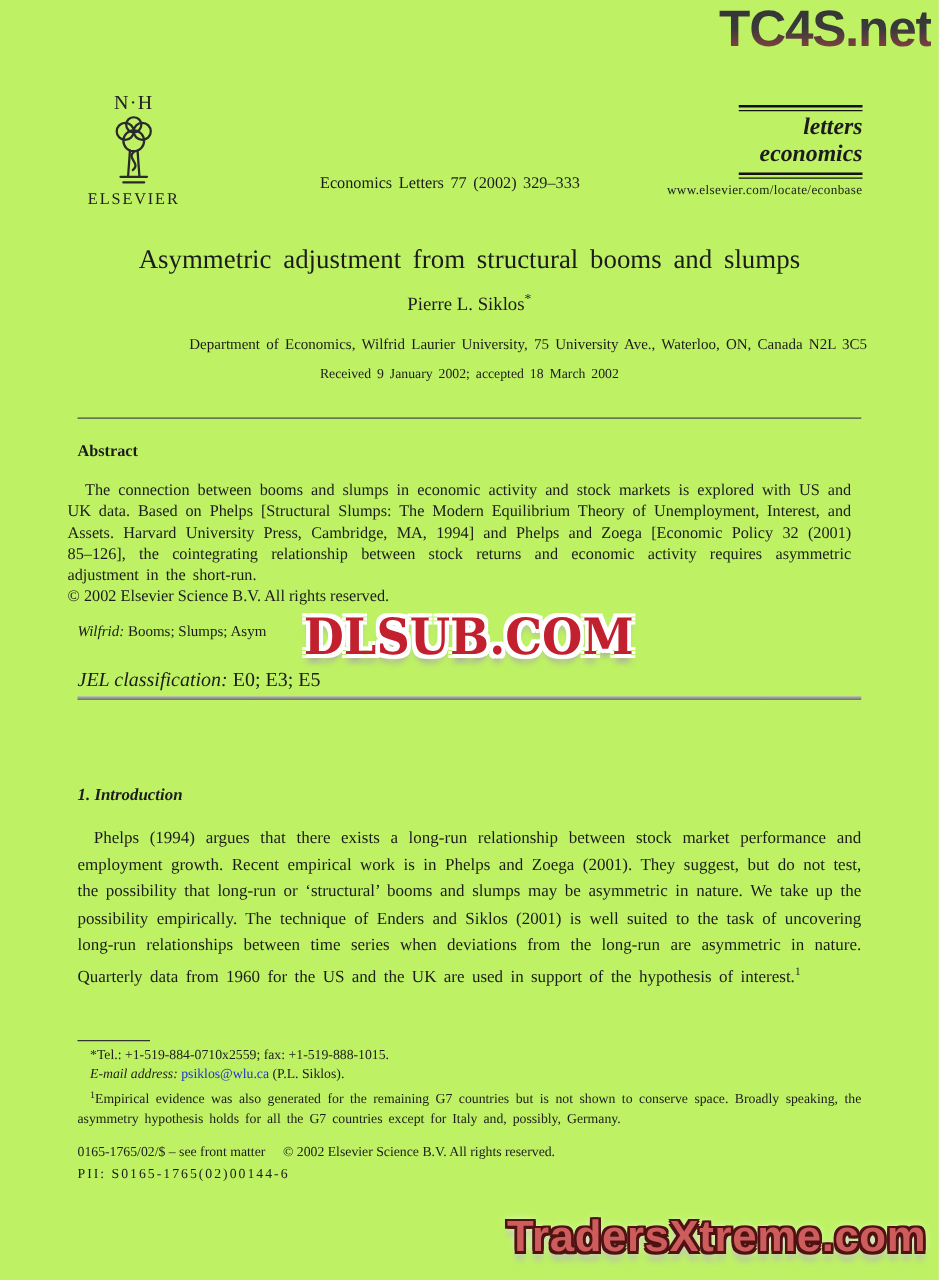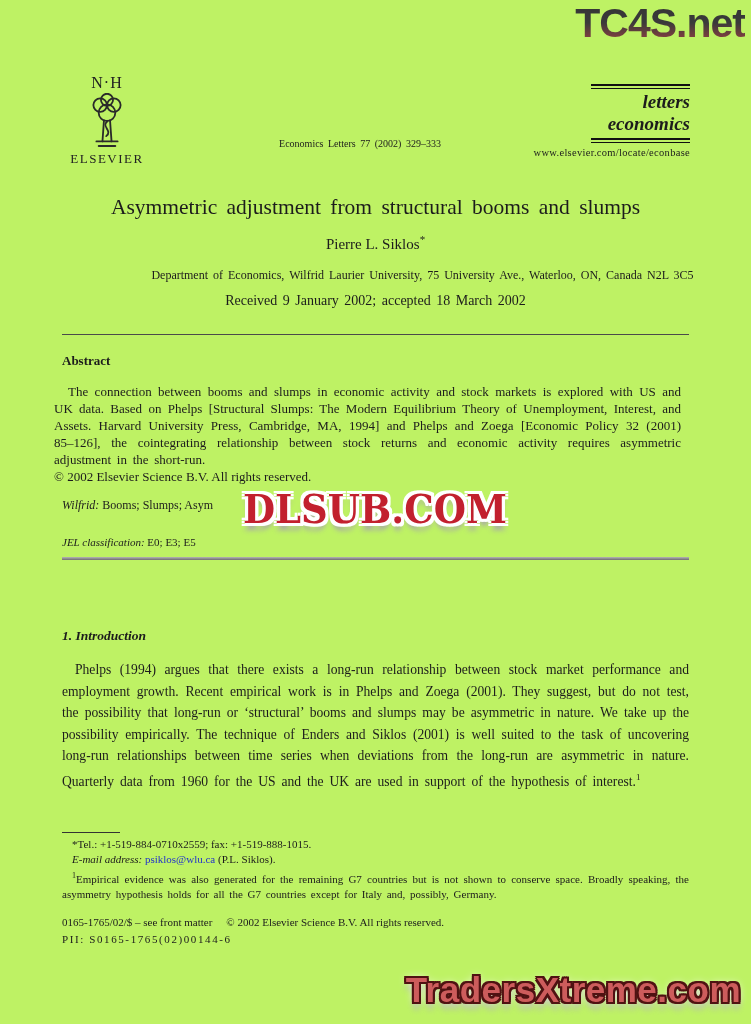--- a/index.html
+++ b/index.html
@@ -46,46 +46,46 @@
       0 0 8px #ffffff, 0 7px 6px #b5b5b5;
     z-index: 5;
   }
 
   
   .logo-block { position: absolute; left: 62px; top: 74px; width: 90px; text-align: center; }
   .logo-nh { font-size: 16px; letter-spacing: 1px; color: #222; }
   .logo-tree { display: block; margin: 1px auto 2px auto; }
   .logo-word { font-size: 13px; letter-spacing: 1.5px; color: #222; }
 
-  .citation { position: absolute; left: 150px; top: 138px; width: 420px; text-align: center; font-size: 10px; word-spacing: 2px; }
+  .citation { position: absolute; left: 150px; top: 138px; width: 420px; text-align: center; font-size: 13px; word-spacing: 2px; }
 
   .journal-block { position: absolute; right: 61px; top: 84px; width: 168px; }
   .dbl-rule { margin-left: auto; width: 99px; border-top: 2px solid #111; border-bottom: 1.5px solid #111; height: 5px; }
   .journal-name { text-align: right; font-weight: bold; font-style: italic; font-size: 19px; line-height: 22px; padding: 2px 0 3px 0; }
   .journal-url { text-align: right; font-size: 10.5px; letter-spacing: 0.3px; margin-top: 4px; }
 
   
   .title { position: absolute; left: 0; top: 195px; width: 100%; text-align: center; font-size: 21.5px; word-spacing: 4px; }
   .author { position: absolute; left: 0; top: 233px; width: 100%; text-align: center; font-size: 15px; }
   .author sup { font-size: 11px; }
   .affiliation { position: absolute; left: 0; top: 268px; width: 100%; text-align: center; font-size: 12px; word-spacing: 2px; margin-left: 47px; }
-  .received { position: absolute; left: 0; top: 293px; width: 100%; text-align: center; font-size: 14px; word-spacing: 2px; }
+  .received { position: absolute; left: 0; top: 293px; width: 100%; text-align: center; font-size: 11px; word-spacing: 2px; }
 
   .rule-full { position: absolute; left: 62px; width: 627px; border: none; border-top: 1.2px solid #4a4a4a; }
   .rule-1 { top: 334px; }
   .rule-2 { top: 557px; border-top: none; height: 3px; background: linear-gradient(180deg, #b5b5b5, #6f6f6f); }
 
   
   .abstract-head { position: absolute; left: 62px; top: 353px; font-weight: bold; font-size: 13px; }
   .abstract-body { position: absolute; left: 54px; top: 383px; width: 627px; font-size: 13px; line-height: 17px; }
   .abstract-body .para { text-align: justify; text-indent: 14px; word-spacing: 2.5px; }
   .abstract-body .copy { margin-top: 0px; }
 
   .keywords { position: absolute; left: 62px; top: 498px; font-size: 12px; }
-  .jel { position: absolute; left: 62px; top: 536px; font-size: 11px; }
+  .jel { position: absolute; left: 62px; top: 536px; font-size: 16px; }
   .lbl-it { font-style: italic; }
 
   
   .intro-head { position: absolute; left: 62px; top: 628px; font-weight: bold; font-size: 13.5px; font-style: italic; }
   .intro-body {
     position: absolute; left: 62px; top: 659px; width: 627px;
     font-size: 13.6px; line-height: 21.6px; text-align: justify; text-indent: 13px; word-spacing: 2.5px;
   }
   .intro-body sup { font-size: 9px; }
 

